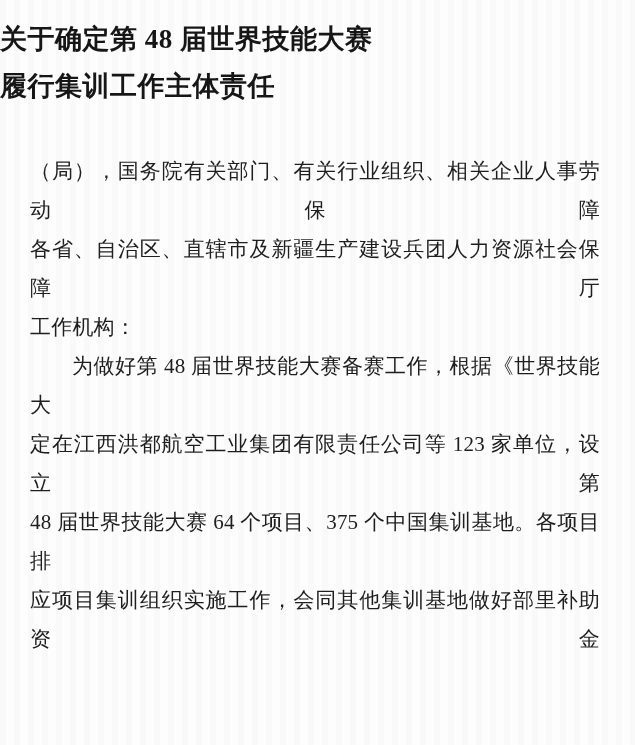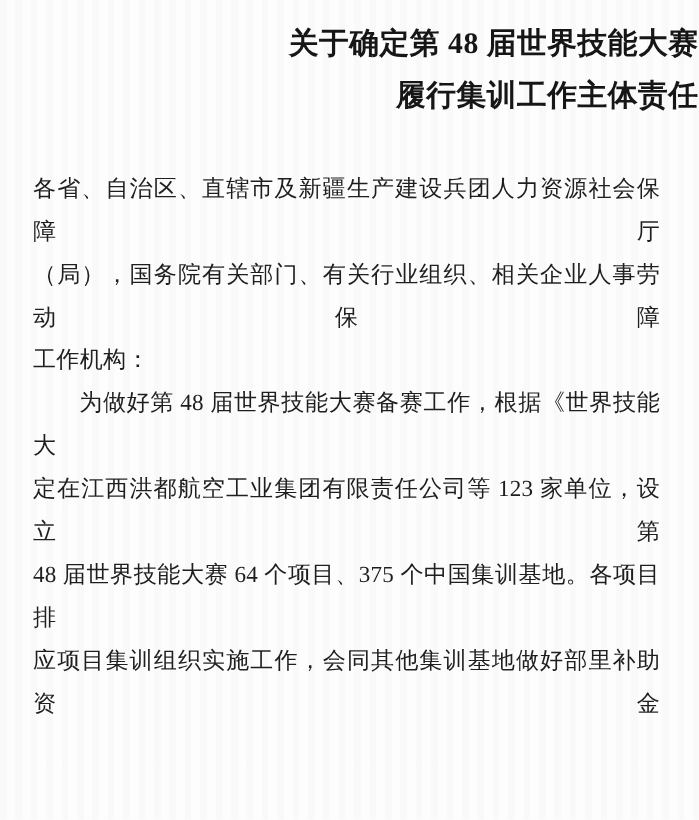--- a/index.html
+++ b/index.html
@@ -19,21 +19,21 @@
     font-family: "Liberation Serif", "DejaVu Serif", serif;
     color: #1e1e1e;
   }
   .page {
     position: relative;
     width: 635px;
     height: 745px;
   }
   .doc-title {
     padding-top: 16px;
-    text-align: right;
+    text-align: left;
     font-weight: bold;
     font-size: 27px;
     line-height: 47px;
     color: #161616;
     letter-spacing: 0.5px;
   }
   .doc-body {
     margin: 42px 35px 0 30px; 
     font-size: 21px;
     line-height: 39px;
@@ -55,22 +55,22 @@
 <body>
 
 <div class="page">
 
   <div class="doc-title">
     <div>关于确定第 48 届世界技能大赛</div>
     <div>履行集训工作主体责任</div>
   </div>
 
   <div class="doc-body">
+    <div class="bline">（局），国务院有关部门、有关行业组织、相关企业人事劳动保障</div>
     <div class="bline">各省、自治区、直辖市及新疆生产建设兵团人力资源社会保障厅</div>
-    <div class="bline">（局），国务院有关部门、有关行业组织、相关企业人事劳动保障</div>
     <div class="bline short">工作机构：</div>
     <div class="bline indent">为做好第 48 届世界技能大赛备赛工作，根据《世界技能大</div>
     <div class="bline">定在江西洪都航空工业集团有限责任公司等 123 家单位，设立第</div>
     <div class="bline">48 届世界技能大赛 64 个项目、375 个中国集训基地。各项目排</div>
     <div class="bline">应项目集训组织实施工作，会同其他集训基地做好部里补助资金</div>
 
   </div>
 
 </div>
 

